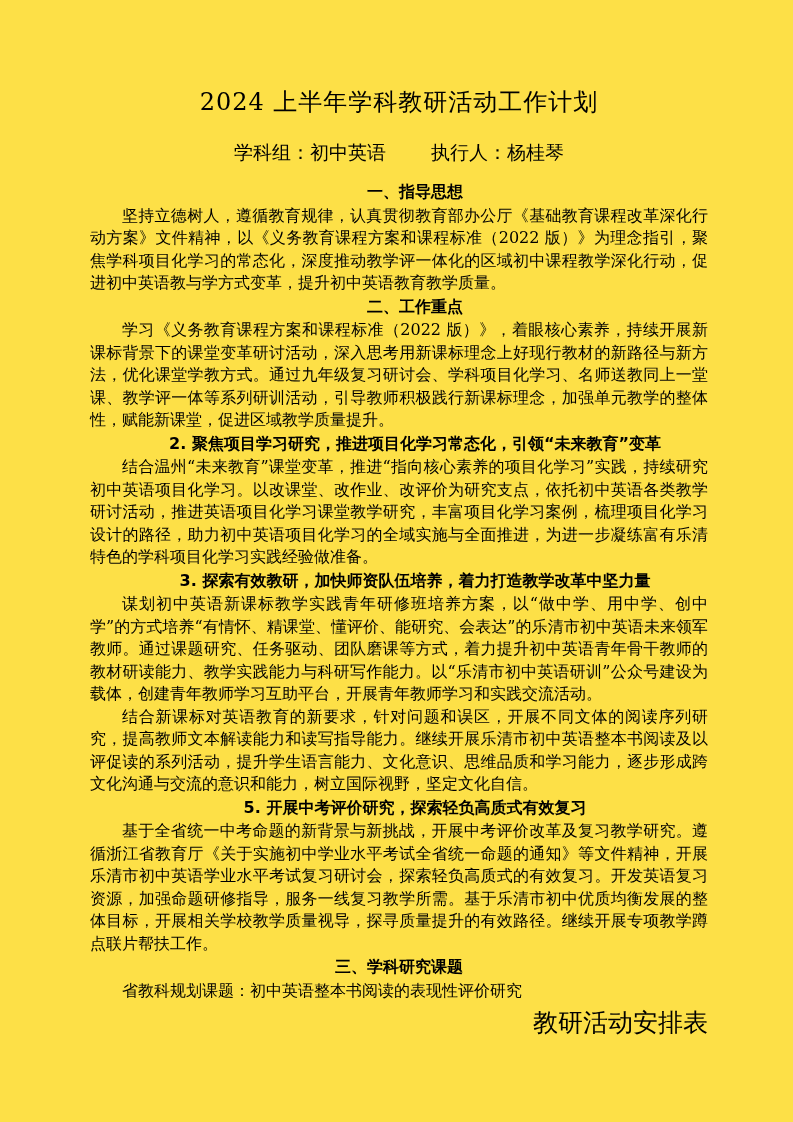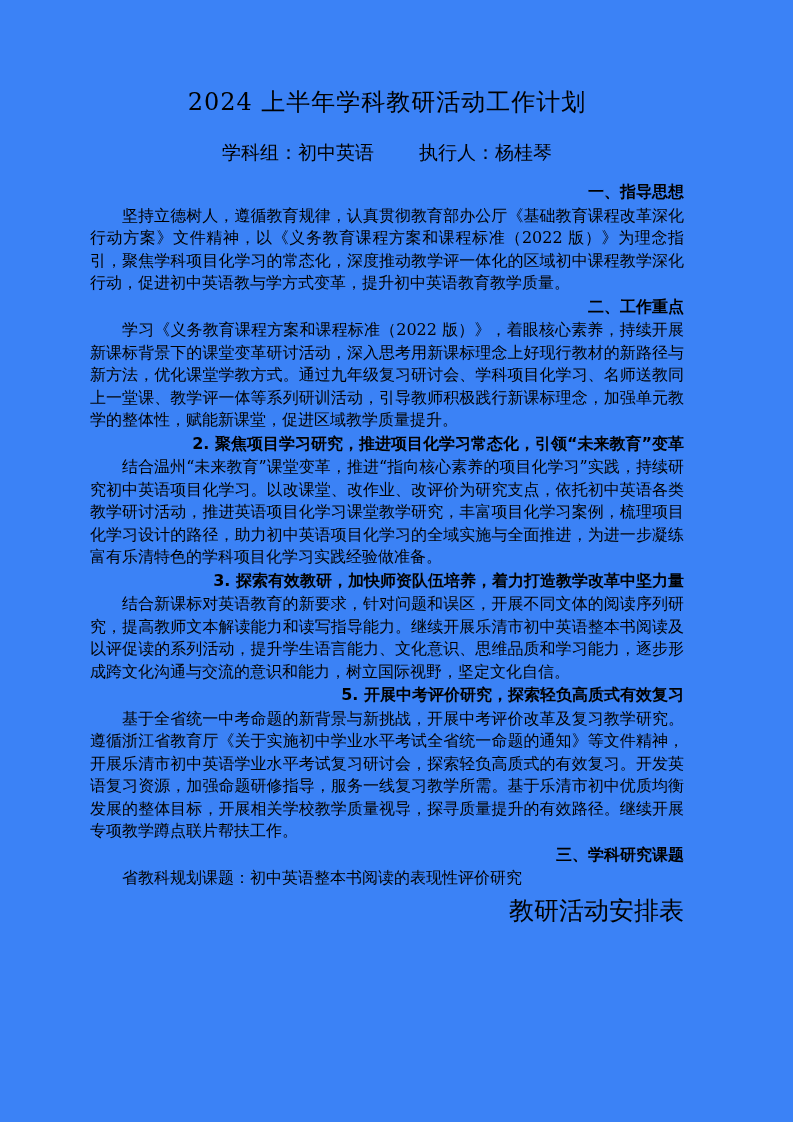--- a/index.html
+++ b/index.html
@@ -1,23 +1,23 @@
 <!DOCTYPE html>
 <html><head>
 <meta charset="utf-8">
 <style>
   * { margin: 0; padding: 0; box-sizing: border-box; }
   html, body { background: #ffffff; }
   .page {
     width: 793px;
     height: 1122px;
-    background: #3b82f6;
+    background: #fde047;
     color: #000000;
     font-family: "DejaVu Serif", "Liberation Serif", serif;
-    padding: 86px 109px 0 90px;
+    padding: 86px 85px 0 90px;
     overflow: hidden;
     position: relative;
   }
   .doc-title {
     font-size: 24px;
     line-height: 33px;
     text-align: center;
     letter-spacing: 1px;
     font-weight: normal;
   }
@@ -32,21 +32,21 @@
     margin-top: 16px;
     font-size: 16px;
     line-height: 22.5px;
     text-align: justify;
   }
   .h-major, .h-sub {
     font-family: "DejaVu Sans", "Liberation Sans", sans-serif;
     font-weight: bold;
     font-size: 16px;
     margin: 1px 0;
-    text-align: right;
+    text-align: center;
   }
   .indent2 { text-indent: 2em; }
   .para { margin: 0; text-indent: 2em; }
   .table-title {
     text-align: right;
     font-size: 25px;
     line-height: 34px;
     margin-top: 4px;
     font-weight: normal;
   }
@@ -75,20 +75,21 @@
     <p class="para">坚持立德树人，遵循教育规律，认真贯彻教育部办公厅《基础教育课程改革深化行动方案》文件精神，以《义务教育课程方案和课程标准（2022 版）》为理念指引，聚焦学科项目化学习的常态化，深度推动教学评一体化的区域初中课程教学深化行动，促进初中英语教与学方式变革，提升初中英语教育教学质量。</p>
 
     <div class="h-major indent2">二、工作重点</div>
 
     <p class="para">学习《义务教育课程方案和课程标准（2022 版）》，着眼核心素养，持续开展新课标背景下的课堂变革研讨活动，深入思考用新课标理念上好现行教材的新路径与新方法，优化课堂学教方式。通过九年级复习研讨会、学科项目化学习、名师送教同上一堂课、教学评一体等系列研训活动，引导教师积极践行新课标理念，加强单元教学的整体性，赋能新课堂，促进区域教学质量提升。</p>
 
     <div class="h-sub indent2">2. 聚焦项目学习研究，推进项目化学习常态化，引领“未来教育”变革</div>
     <p class="para">结合温州“未来教育”课堂变革，推进“指向核心素养的项目化学习”实践，持续研究初中英语项目化学习。以改课堂、改作业、改评价为研究支点，依托初中英语各类教学研讨活动，推进英语项目化学习课堂教学研究，丰富项目化学习案例，梳理项目化学习设计的路径，助力初中英语项目化学习的全域实施与全面推进，为进一步凝练富有乐清特色的学科项目化学习实践经验做准备。</p>
 
     <div class="h-sub indent2">3. 探索有效教研，加快师资队伍培养，着力打造教学改革中坚力量</div>
+    <p class="para">谋划初中英语新课标教学实践青年研修班培养方案，以“做中学、用中学、创中学”的方式培养“有情怀、精课堂、懂评价、能研究、会表达”的乐清市初中英语未来领军教师。通过课题研究、任务驱动、团队磨课等方式，着力提升初中英语青年骨干教师的教材研读能力、教学实践能力与科研写作能力。以“乐清市初中英语研训”公众号建设为载体，创建青年教师学习互助平台，开展青年教师学习和实践交流活动。</p>
 
     <p class="para">结合新课标对英语教育的新要求，针对问题和误区，开展不同文体的阅读序列研究，提高教师文本解读能力和读写指导能力。继续开展乐清市初中英语整本书阅读及以评促读的系列活动，提升学生语言能力、文化意识、思维品质和学习能力，逐步形成跨文化沟通与交流的意识和能力，树立国际视野，坚定文化自信。</p>
 
     <div class="h-sub indent2">5. 开展中考评价研究，探索轻负高质式有效复习</div>
     <p class="para">基于全省统一中考命题的新背景与新挑战，开展中考评价改革及复习教学研究。遵循浙江省教育厅《关于实施初中学业水平考试全省统一命题的通知》等文件精神，开展乐清市初中英语学业水平考试复习研讨会，探索轻负高质式的有效复习。开发英语复习资源，加强命题研修指导，服务一线复习教学所需。基于乐清市初中优质均衡发展的整体目标，开展相关学校教学质量视导，探寻质量提升的有效路径。继续开展专项教学蹲点联片帮扶工作。</p>
 
     <div class="h-major">三、学科研究课题</div>
     <p class="para">省教科规划课题：初中英语整本书阅读的表现性评价研究</p>
 
   </div>

